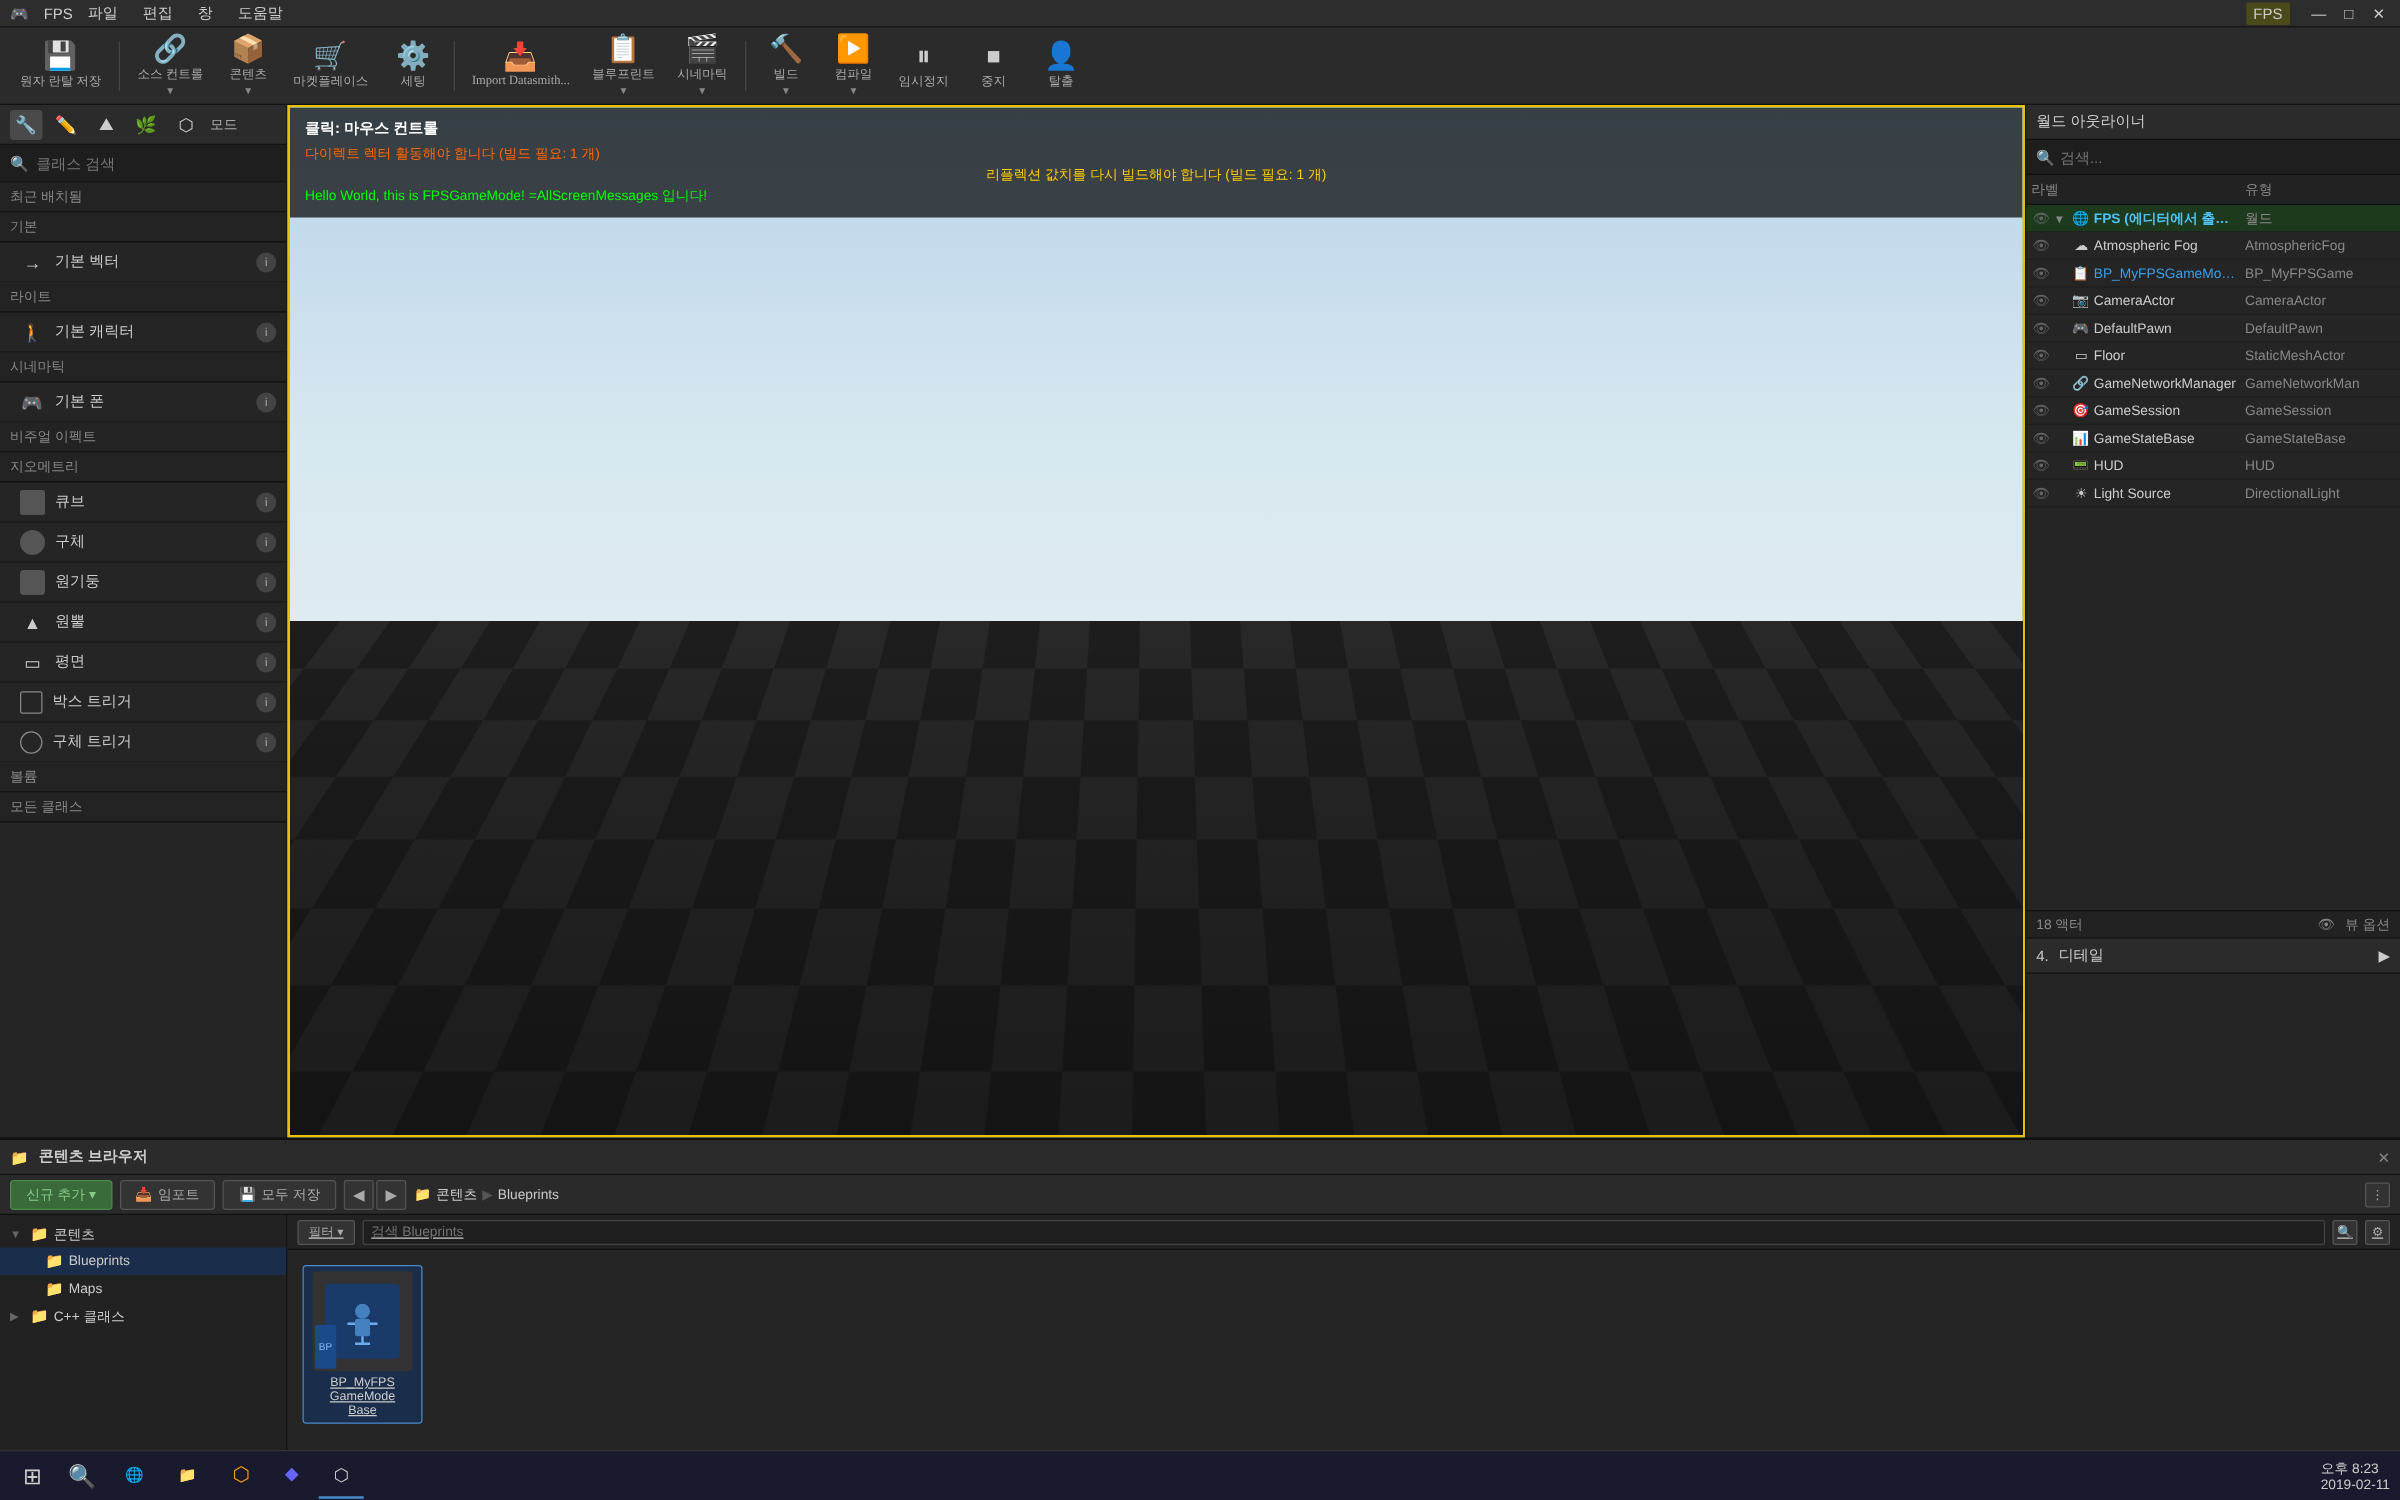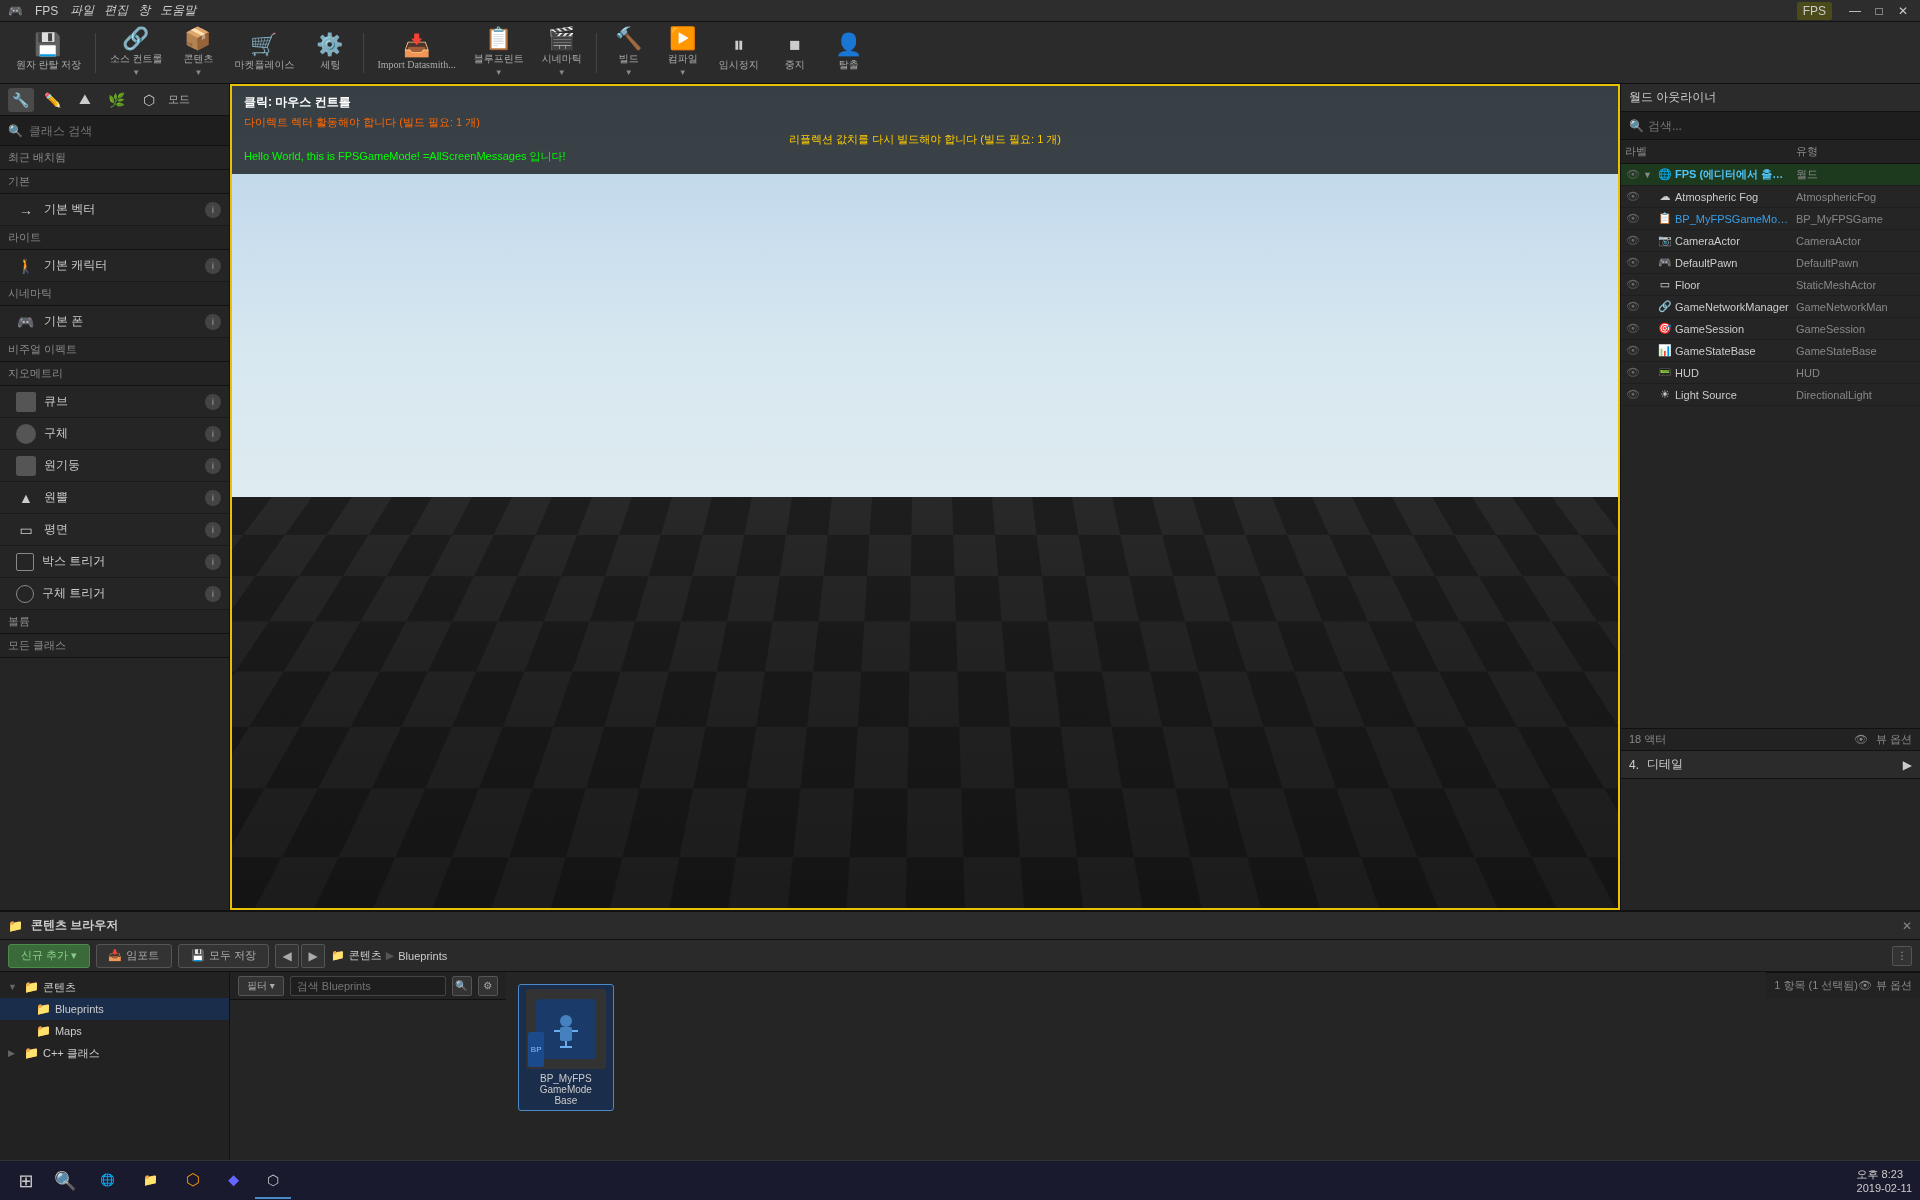--- a/index.html
+++ b/index.html
@@ -19,21 +19,21 @@
       width: 100%;
       height: 22px;
       background: #2d2d2d;
       display: flex;
       align-items: center;
       justify-content: space-between;
       padding: 0 8px;
       border-bottom: 1px solid #111;
     }
     #title-bar-left { display: flex; align-items: center; gap: 12px; }
-    #title-bar-menu { display: flex; gap: 10px; font-style: italic; }
+    #title-bar-menu { display: flex; gap: 20px; }
     #title-bar-menu span { color: #ccc; font-size: 12px; cursor: pointer; }
     #title-bar-controls { display: flex; gap: 6px; align-items: center; }
     #title-bar-controls span { color: #ccc; font-size: 12px; cursor: pointer; }
     .win-btn { width: 18px; height: 16px; display: flex; align-items: center; justify-content: center; font-size: 11px; cursor: pointer; }
 
     
     #app {
       display: flex;
       flex-direction: column;
       height: calc(100% - 22px);
@@ -423,22 +423,23 @@
     .tree-item.selected { background: #1a2d4a; }
     .tree-item .tree-expand { width: 12px; font-size: 9px; color: #666; }
     .tree-item .tree-icon { font-size: 12px; }
     .tree-item .tree-label { flex: 1; }
     .tree-item.indent1 { padding-left: 20px; }
 
     #content-area {
       flex: 1;
       background: #252525;
       display: flex;
-      flex-direction: row;
+      flex-direction: column;
       overflow: hidden;
+      text-decoration: underline;
     }
 
     #content-filter-bar {
       height: 28px;
       background: #222;
       display: flex;
       align-items: center;
       padding: 0 8px;
       gap: 6px;
       border-bottom: 1px solid #111;

